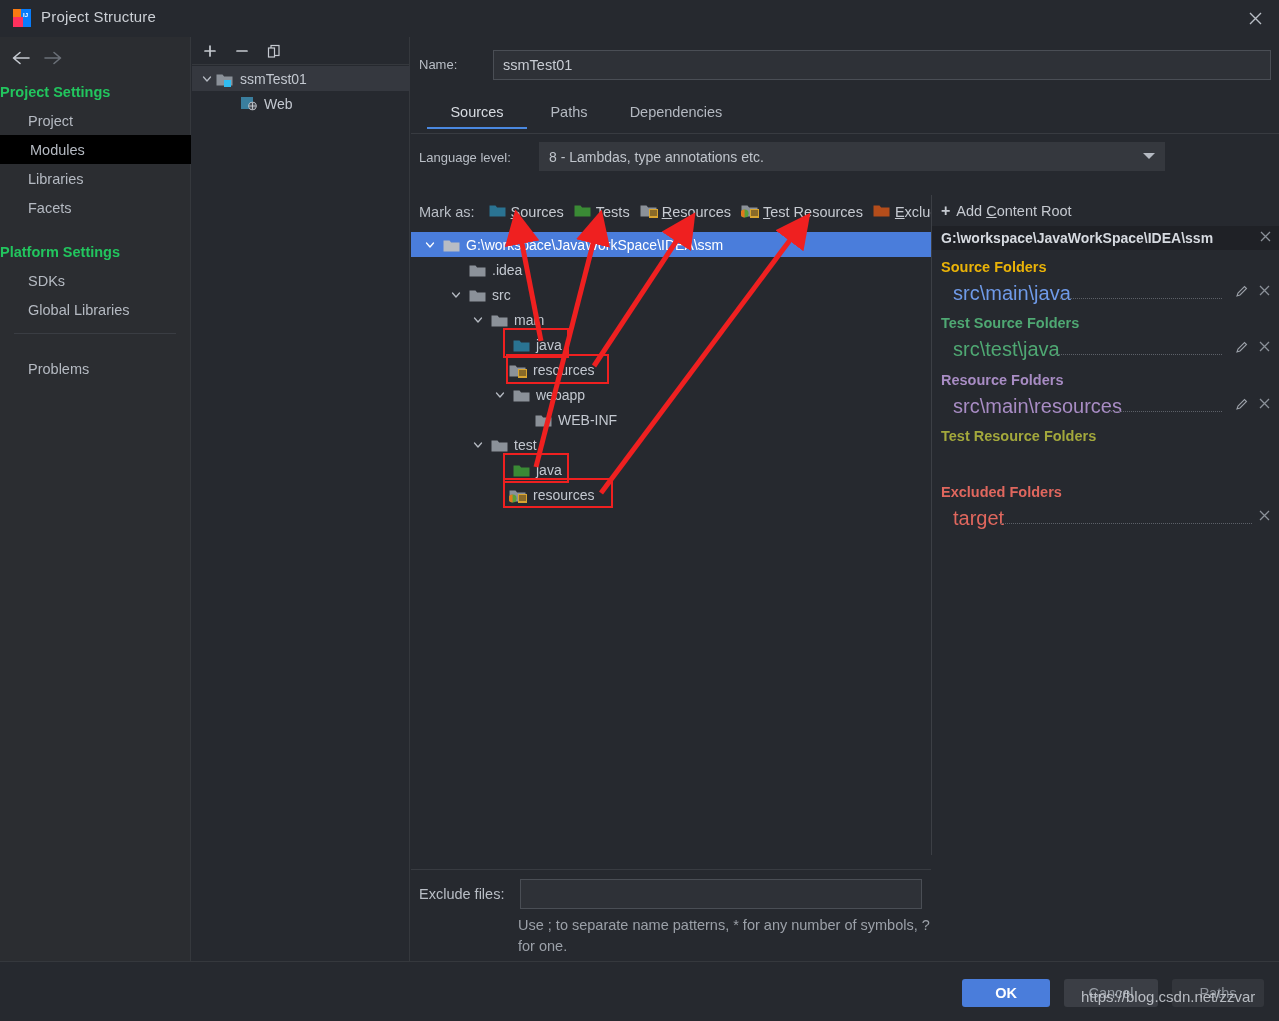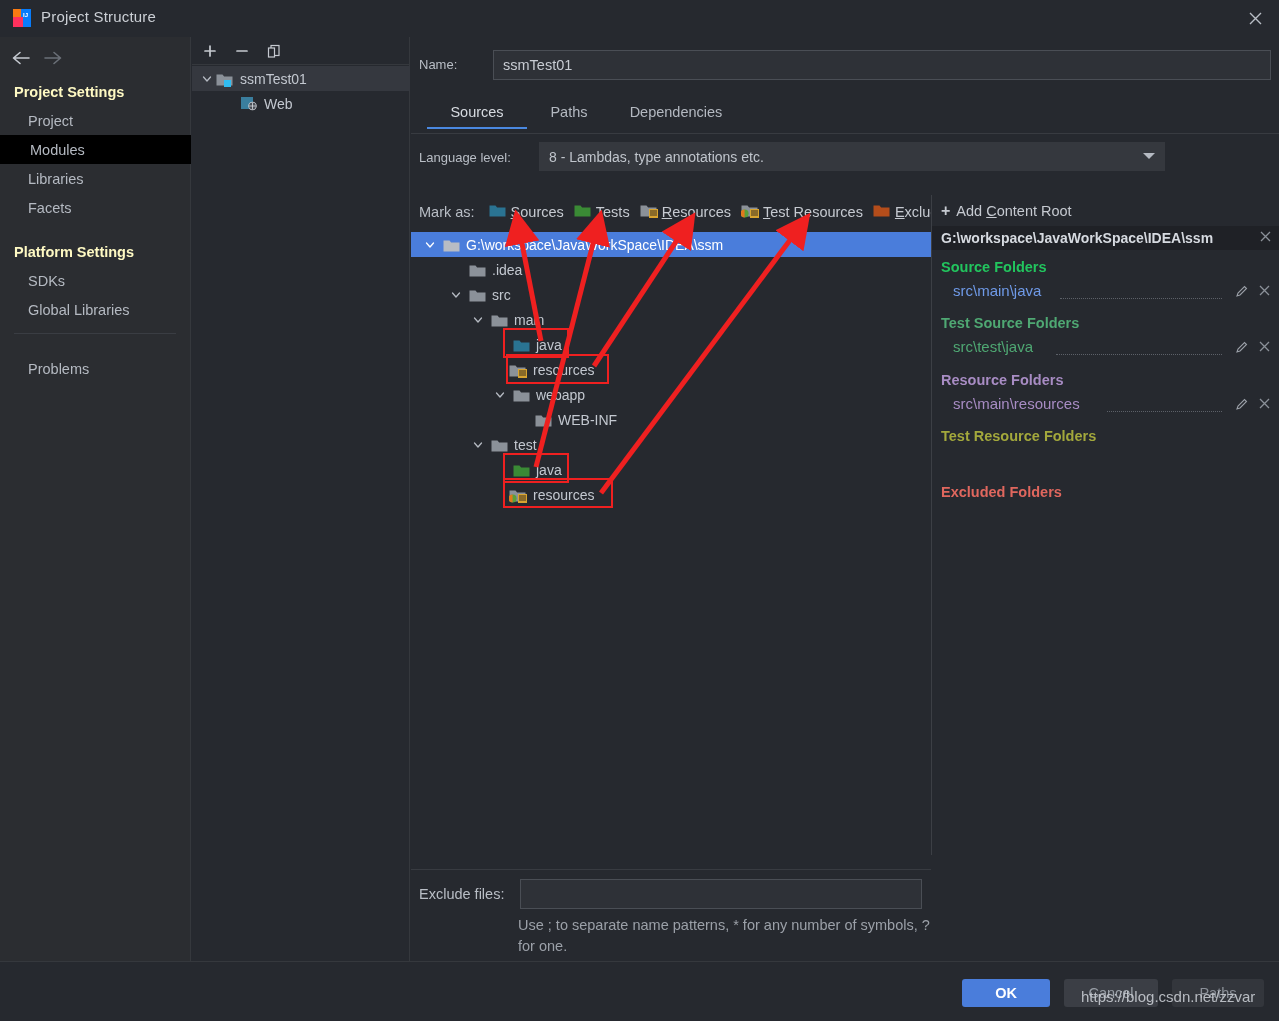--- a/index.html
+++ b/index.html
@@ -48,22 +48,21 @@
     position: absolute; top: 10px; width: 26px; height: 22px;
     display: flex; align-items: center; justify-content: center;
     cursor: pointer;
   }
   .nav-arrow.back { left: 8px; }
   .nav-arrow.fwd  { left: 40px; }
 
   .side-group {
     position: absolute; left: 0; width: 191px; height: 29px;
     display: flex; align-items: center;
-    font-size: 14.5px; font-weight: bold; color: #fef9c3;
-    padding-left: 14px;
+    font-size: 14.5px; font-weight: bold; color: #22c55e;
   }
   .side-item {
     position: absolute; left: 0; width: 191px; height: 29px;
     display: flex; align-items: center;
     font-size: 14.5px; color: #b5bac2;
     padding-left: 28px; cursor: pointer;
   }
   .side-item.selected {
     background: #000000;
     border-left: 2px solid transparent;
@@ -226,21 +225,21 @@
   .cr-header-x {
     position: absolute; right: 8px; top: 4px; cursor: pointer;
   }
   .cr-group {
     position: absolute; left: 9px; font-size: 14.5px; font-weight: bold;
   }
   .cr-entry {
     position: absolute; left: 0px; width: 348px; height: 22px;
   }
   .cr-entry-txt {
-    position: absolute; left: 21px; top: 1px; font-size: 15px;
+    position: absolute; left: 21px; top: 1px; font-size: 20px;
   }
   .cr-dots {
     position: absolute; height: 1px; bottom: 4px;
     border-bottom: 1px dotted #5c6068;
   }
   .cr-pencil { position: absolute; right: 32px; top: 3px; cursor: pointer; }
   .cr-x { position: absolute; right: 9px; top: 2px; cursor: pointer; }
 
   
   .exclude-sep {
@@ -607,21 +606,21 @@
 
     <div class="cr-header">
       <span>G:\workspace\JavaWorkSpace\IDEA\ssm</span>
       <span class="cr-header-x">
         <svg width="13" height="13" viewBox="0 0 13 13">
             <path d="M2 2 L11 11 M11 2 L2 11" stroke="#8b9199" stroke-width="1.3"></path>
           </svg>
       </span>
     </div>
 
-    <div class="cr-group" style="top:64px;color:#22c55e">Source Folders</div>
+    <div class="cr-group" style="top:64px;color:#eab308">Source Folders</div>
     <div class="cr-entry" style="top:86px">
       <span class="cr-entry-txt" style="color:#6f9ae8">src\main\java</span>
       <span class="cr-dots" style="left:128px;right:58px"></span>
       <span class="cr-pencil">
         <svg width="13" height="13" viewBox="0 0 13 13">
             <path d="M2 11 L3 8 L9.5 1.5 L11.5 3.5 L5 10 Z" fill="none" stroke="#9ba0a8" stroke-width="1.1"></path>
           </svg>
       </span>
       <span class="cr-x">
         <svg width="13" height="13" viewBox="0 0 13 13">
@@ -658,20 +657,29 @@
       <span class="cr-x">
         <svg width="13" height="13" viewBox="0 0 13 13">
             <path d="M2 2 L11 11 M11 2 L2 11" stroke="#8b9199" stroke-width="1.3"></path>
           </svg>
       </span>
     </div>
 
     <div class="cr-group" style="top:233px;color:#a3a83c">Test Resource Folders</div>
 
     <div class="cr-group" style="top:289px;color:#e0675e">Excluded Folders</div>
+    <div class="cr-entry" style="top:311px">
+      <span class="cr-entry-txt" style="color:#e0675e">target</span>
+      <span class="cr-dots" style="left:69px;right:28px"></span>
+      <span class="cr-x">
+        <svg width="13" height="13" viewBox="0 0 13 13">
+            <path d="M2 2 L11 11 M11 2 L2 11" stroke="#8b9199" stroke-width="1.3"></path>
+          </svg>
+      </span>
+    </div>
   </div>
 
   <div class="tabs-line"></div>
 
   <div class="exclude-sep"></div>
   <div class="lbl-exclude">Exclude files:</div>
   <input class="inp-exclude" value="" style="">
   <div class="hint-exclude">Use ; to separate name patterns, * for any number of symbols, ? for one.</div>
 
   <div class="annot-box" style="left:503px;top:328px;width:66px;height:30px"></div>

